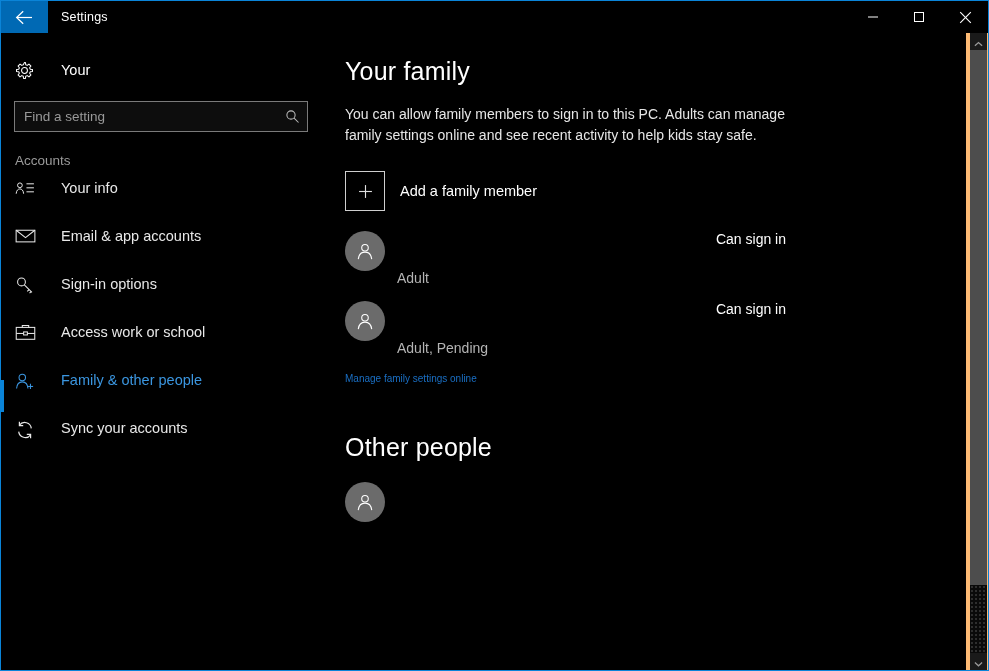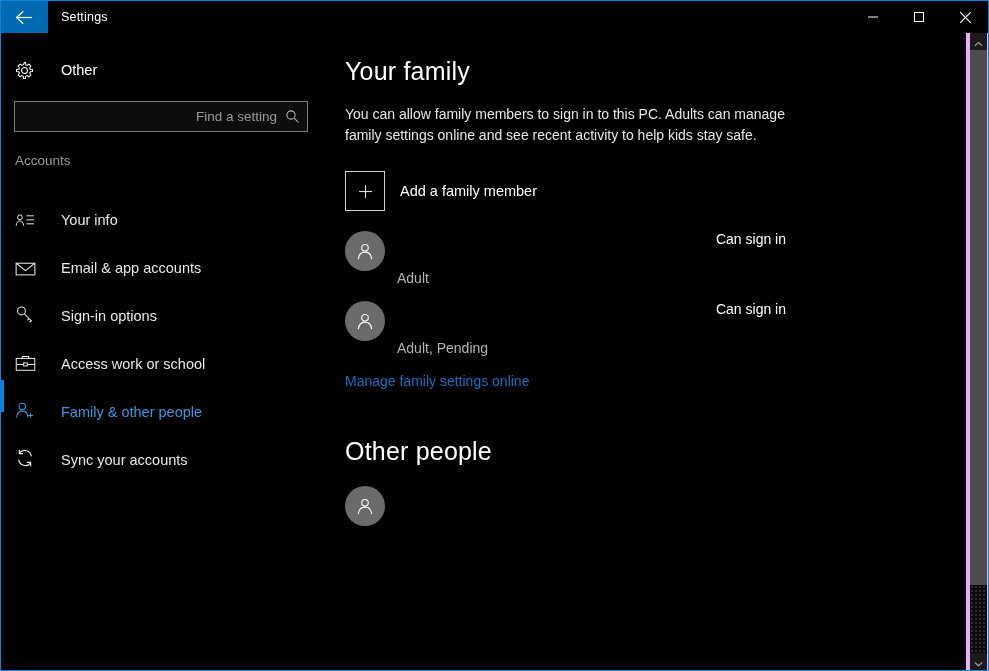--- a/index.html
+++ b/index.html
@@ -5,21 +5,21 @@
   * { box-sizing: border-box; margin: 0; padding: 0; }
   html, body {
     width: 989px; height: 671px;
     background: #000;
     font-family: "Liberation Sans", sans-serif;
     overflow: hidden;
   }
   #window {
     position: relative;
     width: 989px; height: 671px;
-    background: #f0abfc;
+    background: #fdba74;
     border: 1px solid #0a84d8;
     border-top-color: #0a84d8;
     overflow: hidden;
   }
 
   
   #titlebar {
     position: absolute; top: 0; left: 0;
     width: 987px; height: 32px;
     background: #000000;
@@ -78,38 +78,37 @@
     position: relative;
   }
   #search-input {
     flex: 1;
     background: transparent;
     border: none; outline: none;
     color: #d0d0d0;
     font-family: "Liberation Sans", sans-serif;
     font-size: 13.5px;
     padding-left: 9px;
-    text-align: right;
   }
   #search-input::placeholder { color: #999999; opacity: 1; }
   #search-icon-box {
     width: 30px; display: flex; align-items: center; justify-content: center;
     cursor: pointer;
   }
 
   #section-label {
     margin: 21px 0 0 14px;
     font-size: 13.5px;
     color: #9a9a9a;
   }
 
   #nav-list { margin-top: 12px; }
   .nav-item {
     position: relative;
-    display: flex; align-items: flex-end;
+    display: flex; align-items: flex-start;
     height: 48px;
     padding-left: 14px;
     cursor: pointer;
   }
   .nav-item .side-icon {
     width: 32px;
     display: flex; align-items: center; justify-content: flex-start;
   }
   .nav-item .nav-label {
     padding-left: 14px;
@@ -176,21 +175,21 @@
     font-size: 14px;
     color: #b4b4b4;
   }
   .person-status {
     position: absolute; right: 180px; top: 0;
     font-size: 14px;
     color: #ffffff;
     white-space: nowrap;
   }
   .link {
-    font-size: 14px;
+    font-size: 10px;
     color: #1a6fc4;
     cursor: pointer;
     display: inline-block;
   }
 
   
   #scrollbar {
     position: absolute; top: 32px; right: 1px;
     width: 17px; height: 637px;
     background: #000000;
@@ -265,21 +264,21 @@
 
   <div id="sidebar">
 
     <div id="home-row">
       <span class="side-icon">
         <svg width="19" height="19" viewBox="0 0 20 20">
           <circle cx="10" cy="10" r="3.1" fill="none" stroke="#ffffff" stroke-width="1.1"></circle>
           <path d="M10 1.6 L11 1.6 L11.3 3.9 L12.9 4.6 L14.7 3.2 L16.8 5.3 L15.4 7.1 L16.1 8.7 L18.4 9 L18.4 11 L16.1 11.3 L15.4 12.9 L16.8 14.7 L14.7 16.8 L12.9 15.4 L11.3 16.1 L11 18.4 L9 18.4 L8.7 16.1 L7.1 15.4 L5.3 16.8 L3.2 14.7 L4.6 12.9 L3.9 11.3 L1.6 11 L1.6 9 L3.9 8.7 L4.6 7.1 L3.2 5.3 L5.3 3.2 L7.1 4.6 L8.7 3.9 Z" fill="none" stroke="#ffffff" stroke-width="1.1" stroke-linejoin="round"></path>
         </svg>
       </span>
-      <span id="home-label">Other</span>
+      <span id="home-label">Your</span>
     </div>
 
     <div id="search-wrap">
       <input id="search-input" type="text" placeholder="Find a setting" style="">
       <span id="search-icon-box">
         <svg width="15" height="15" viewBox="0 0 16 16">
           <circle cx="6.4" cy="6.4" r="4.4" fill="none" stroke="#bdbdbd" stroke-width="1.1"></circle>
           <line x1="9.7" y1="9.7" x2="14.4" y2="14.4" stroke="#bdbdbd" stroke-width="1.1"></line>
         </svg>
       </span>

